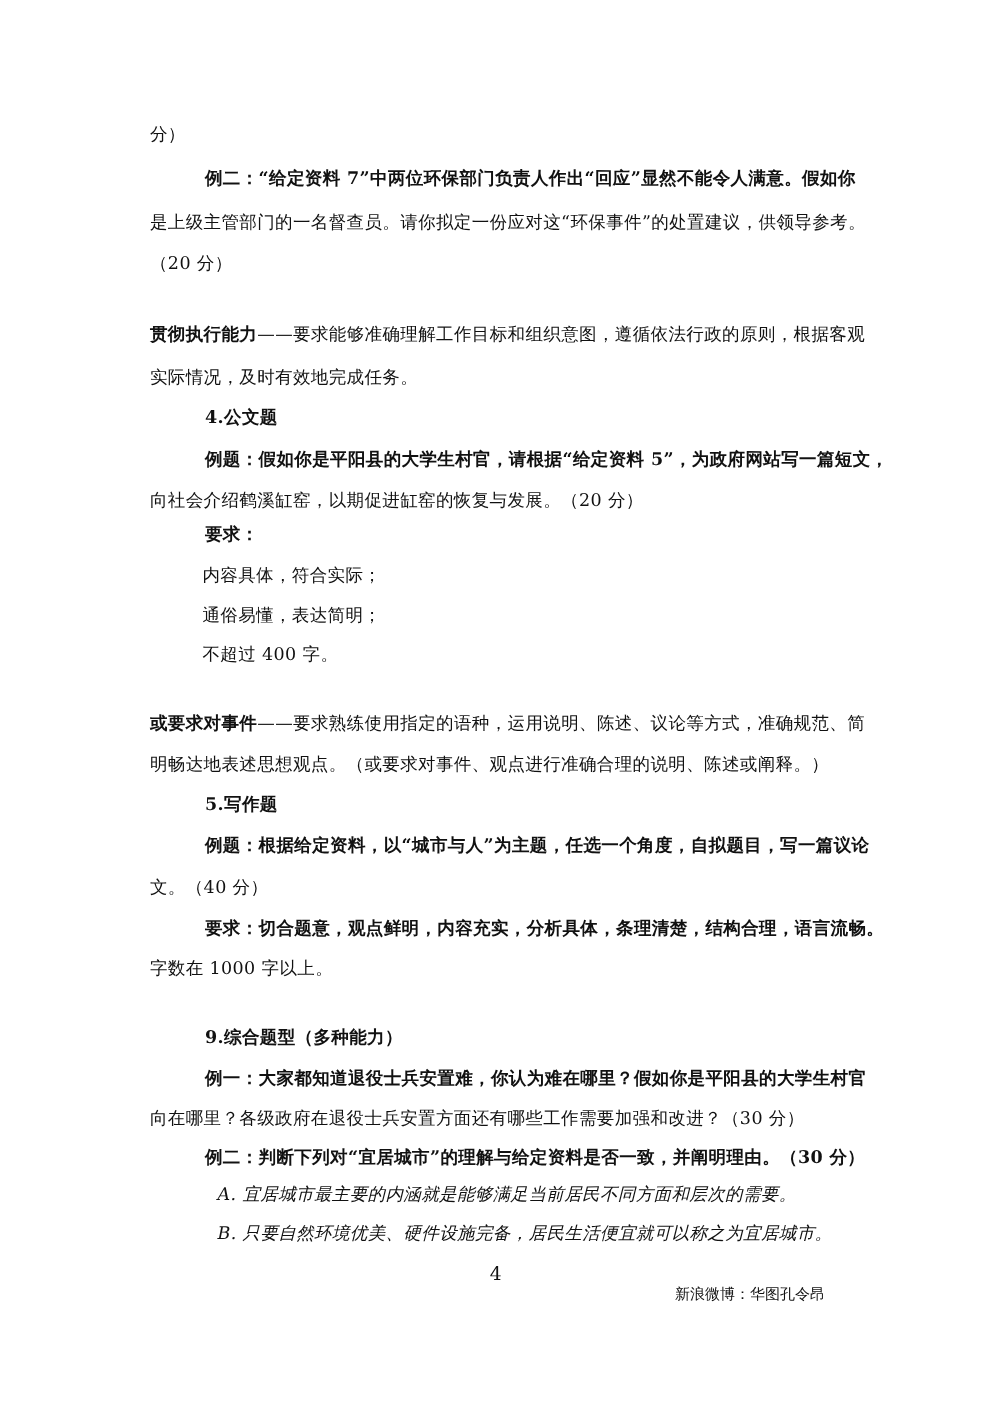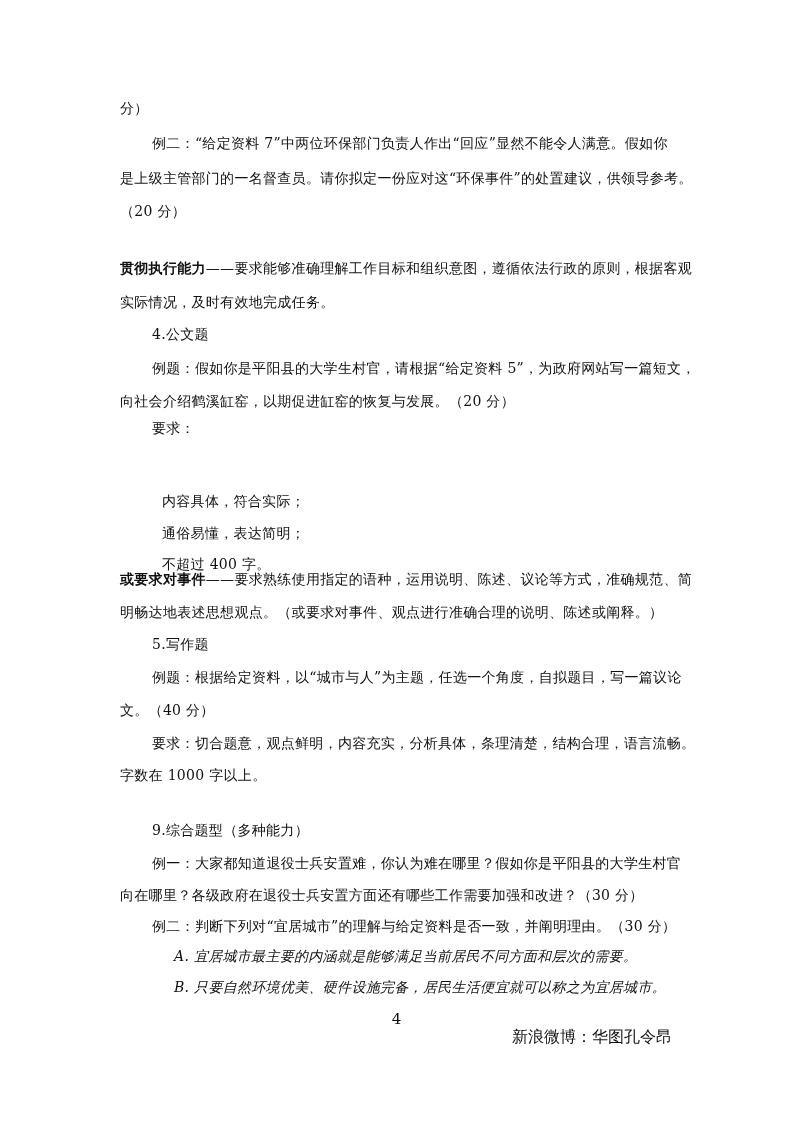--- a/index.html
+++ b/index.html
@@ -1,24 +1,24 @@
 <!DOCTYPE html>
 <html><head>
 <meta charset="utf-8">
 <style>
   html, body { margin:0; padding:0; background:#ffffff; }
   body { width:793px; height:1122px; position:relative; overflow:hidden;
          font-family:"DejaVu Serif","Liberation Serif",serif; color:#111; }
   .line { position:absolute; left:120px; font-size:14px; line-height:20px; white-space:nowrap; letter-spacing:0.3px; }
-  .ind1 { left:152px; }
-  .ind2 { left:162px;margin-top:40px; }
+  .ind1 { left:164px;font-weight:bold; }
+  .ind2 { left:162px; }
   .ind3 { left:174px;font-style:italic; }
   .bold { font-weight:bold; }
   .pagenum { position:absolute; left:0; width:793px; text-align:center; top:1010px; font-size:15px; }
-  .footer { position:absolute; right:121px; top:1027px; font-size:16px; }
+  .footer { position:absolute; right:133px; top:1027px; font-size:12px; }
 </style>
 </head>
 <body>
 
 <div>
   <div class="line" style="top:98px">分）</div>
   <div class="line ind1" style="top:133px">例二：“给定资料 7”中两位环保部门负责人作出“回应”显然不能令人满意。假如你</div>
   <div class="line" style="top:168px">是上级主管部门的一名督查员。请你拟定一份应对这“环保事件”的处置建议，供领导参考。</div>
   <div class="line" style="top:201px">（20 分）</div>
 

